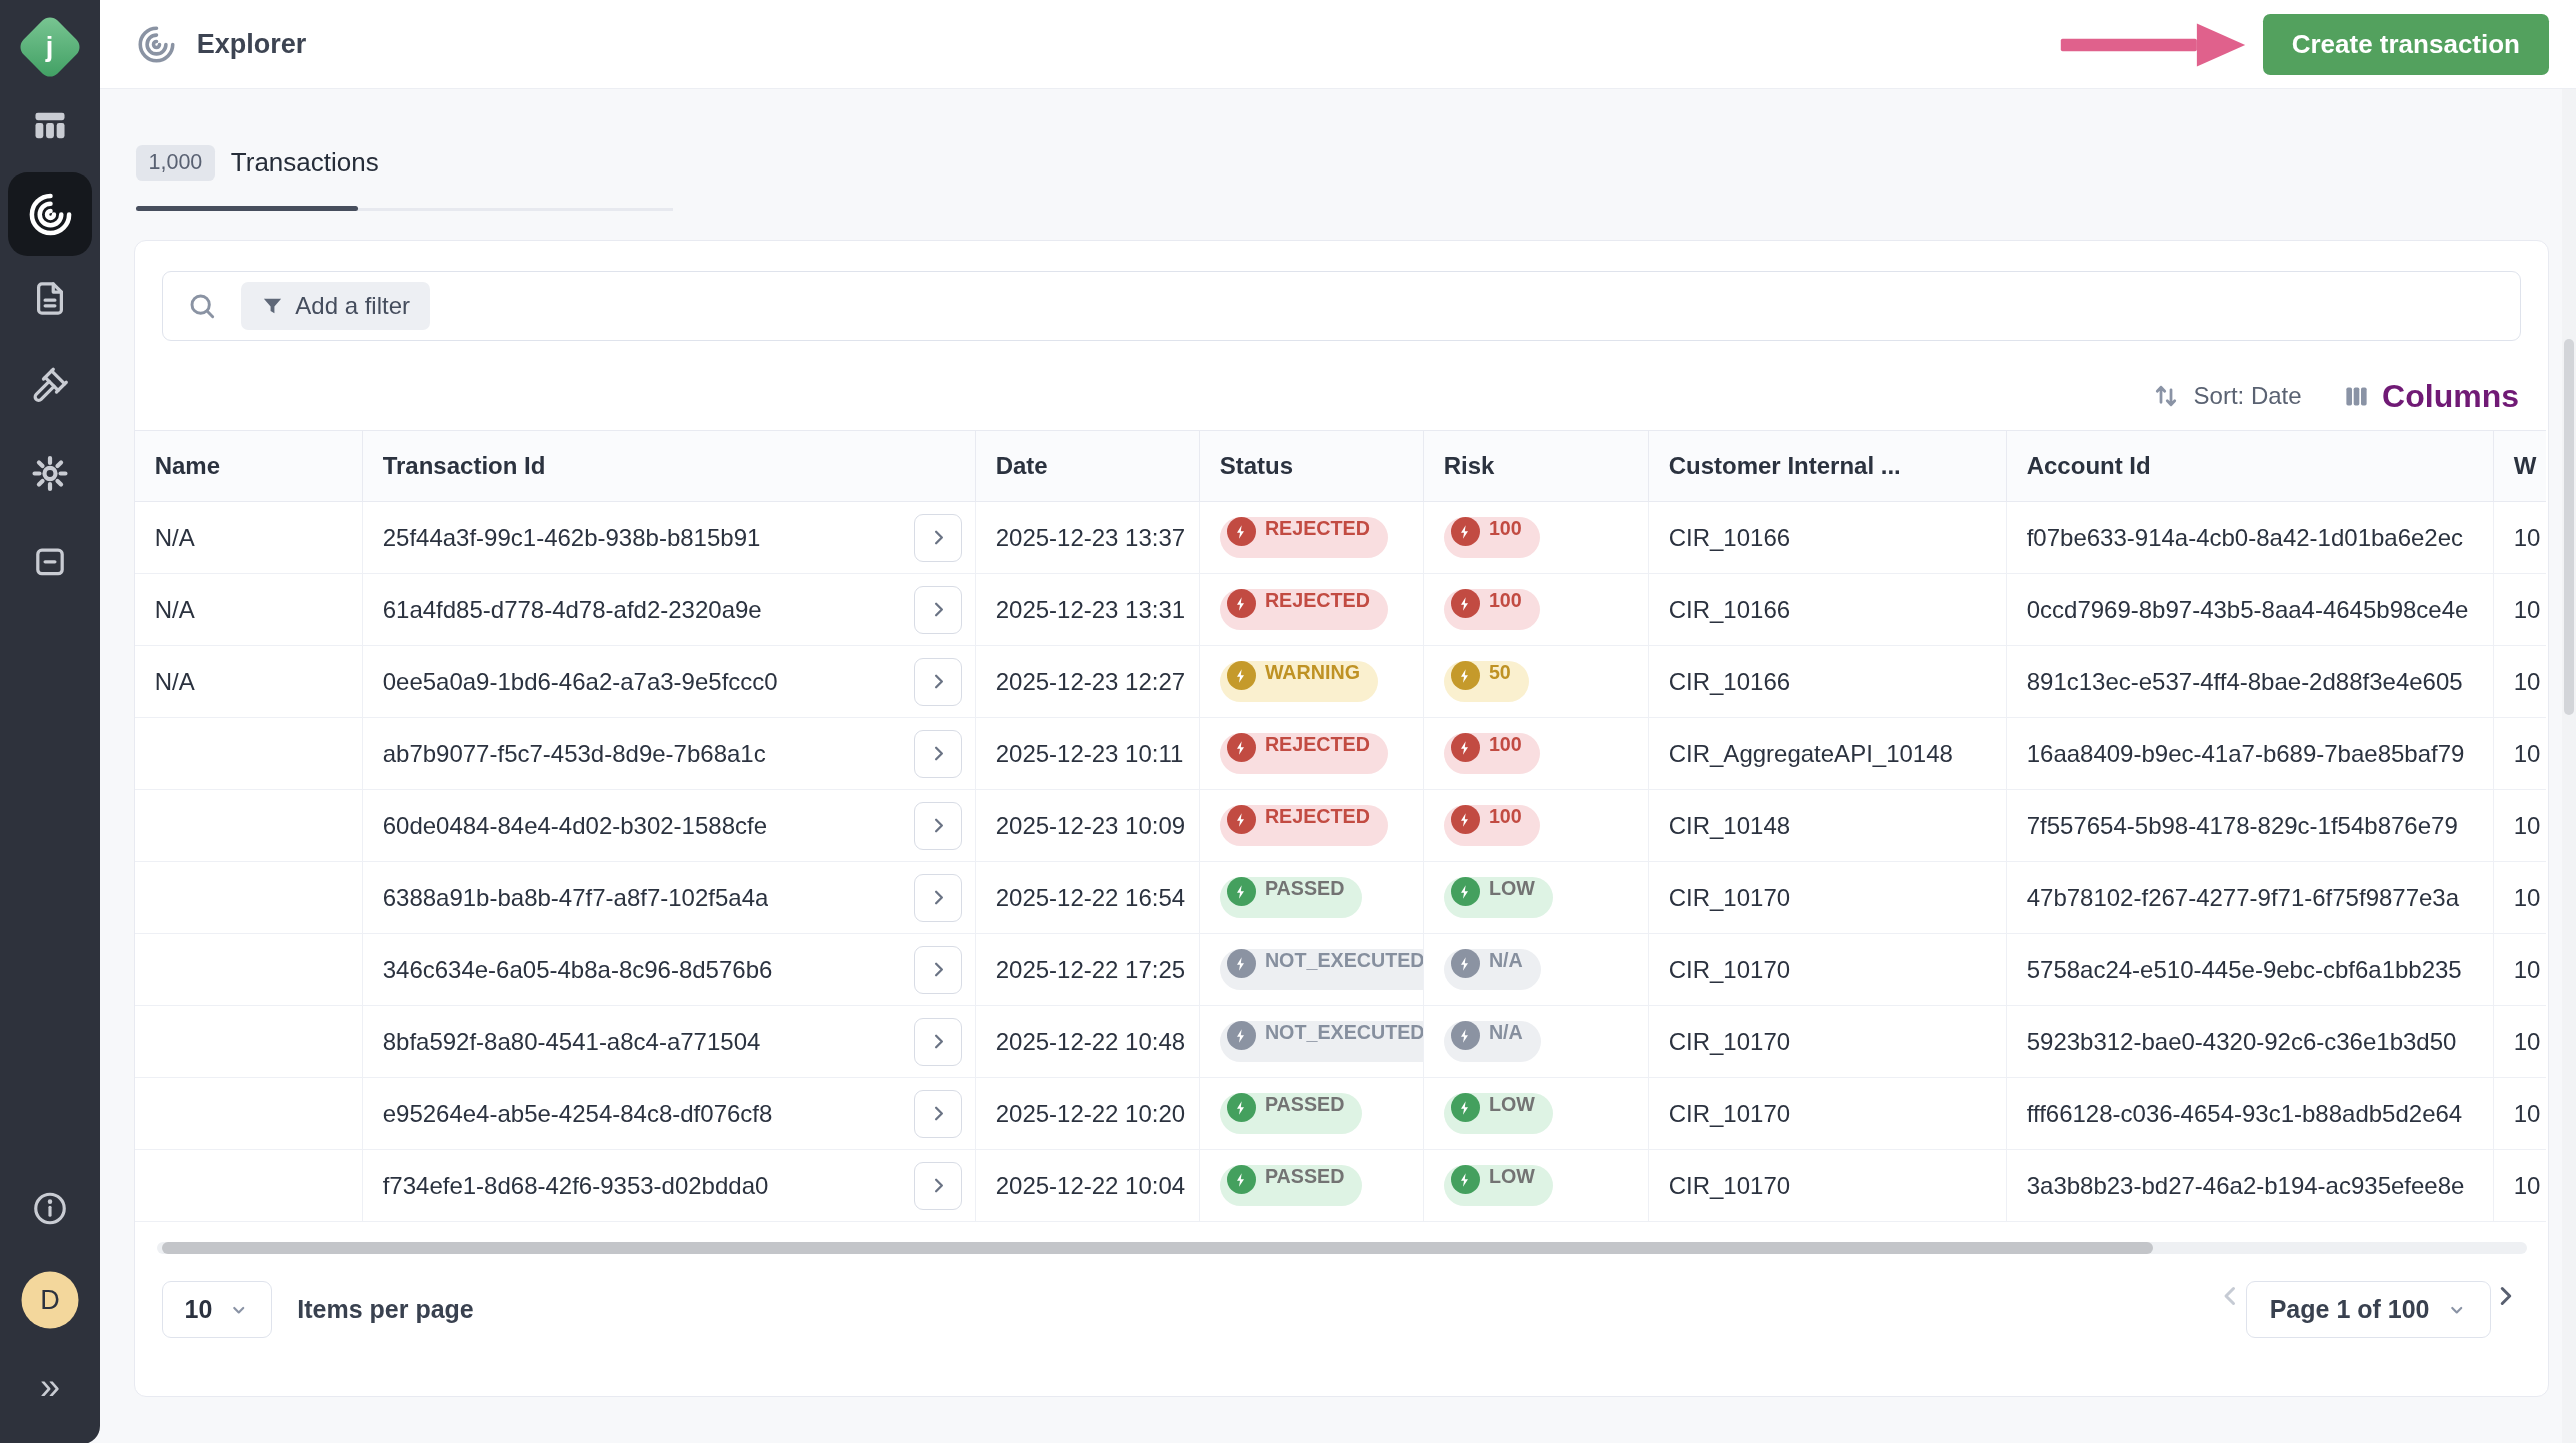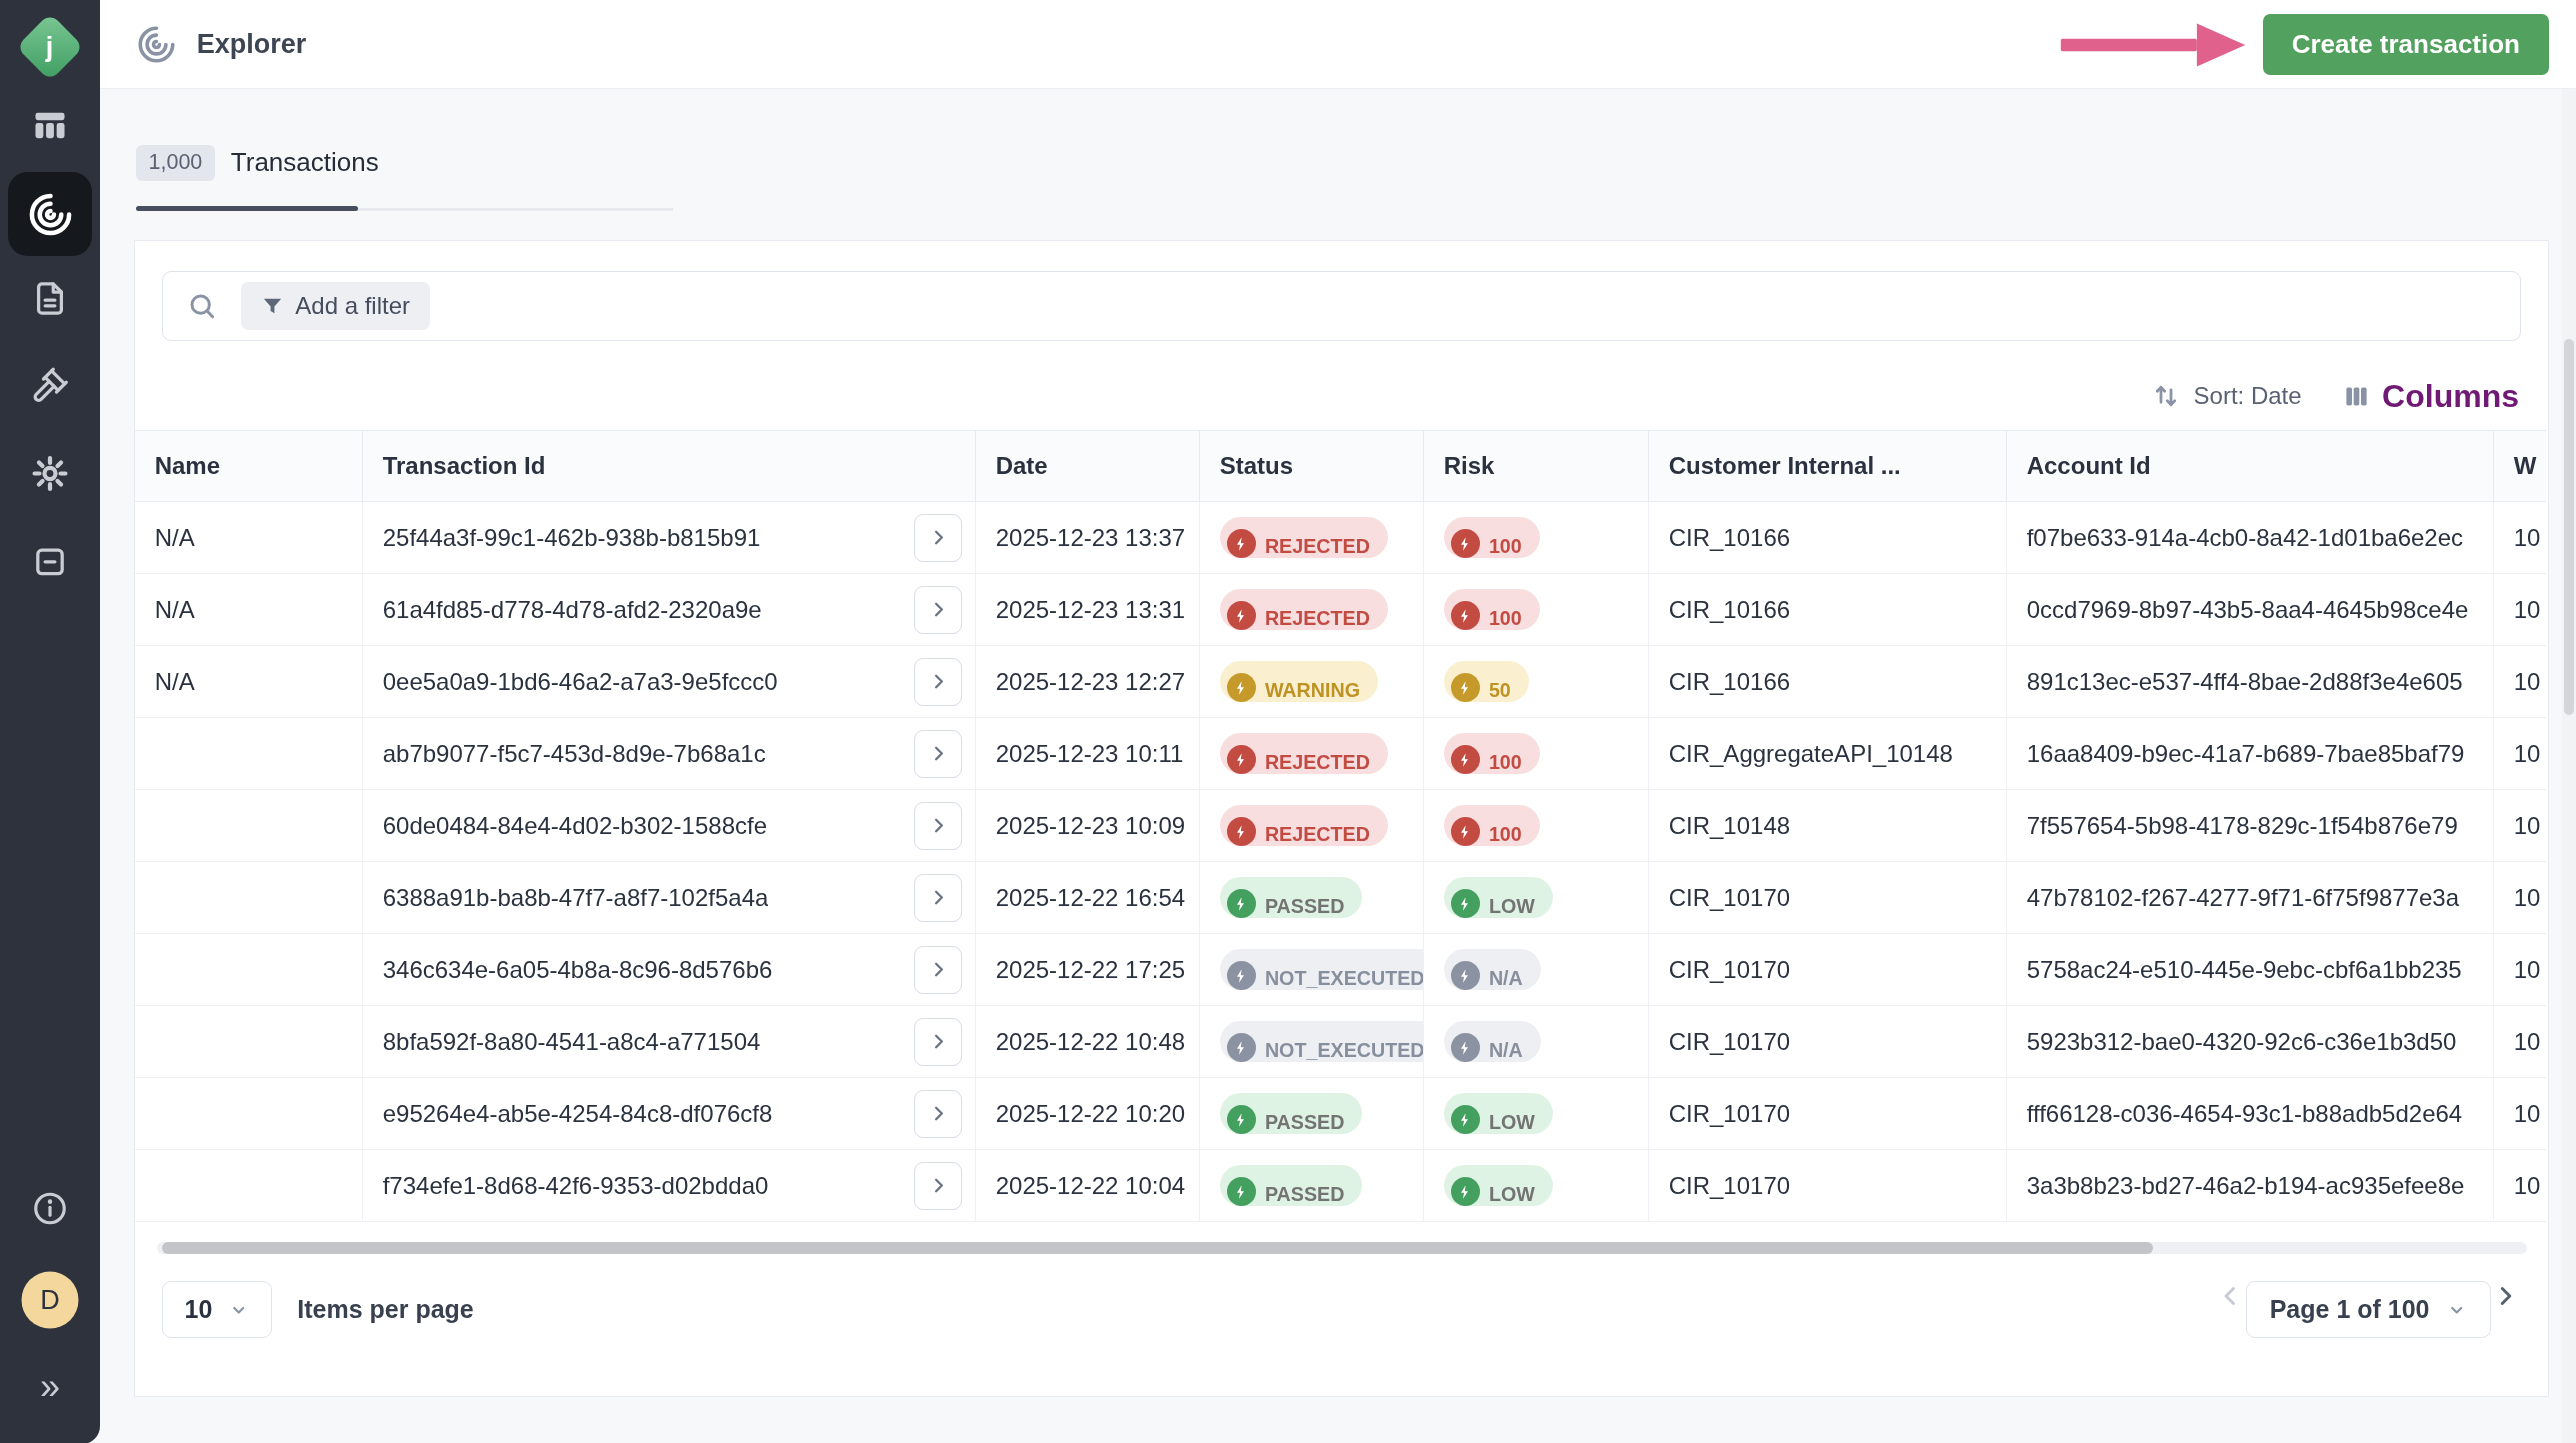--- a/index.html
+++ b/index.html
@@ -32,40 +32,40 @@
   .app-title{margin-left:19.7px;font-size:27px;font-weight:bold;color:#3d4452}
   .create-btn{position:absolute;right:27px;top:14.3px;height:61px;padding:0 29px;background:var(--accent-green);border:none;border-radius:7.2px;color:#fff;font-size:26px;font-weight:bold;display:flex;align-items:center;cursor:pointer}
   .annot-arrow{position:absolute;right:329px;top:18px;width:188px;height:54px}
   
   .tabs{position:absolute;left:136px;top:145px;display:flex;align-items:center;gap:16px}
   .count-badge{background:#e3e6ec;border-radius:6.3px;padding:5.4px 12.5px;font-size:21.5px;color:#596172}
   .tab-label{font-size:26px;color:#262d39}
   .tabs-baseline{position:absolute;left:136px;top:208px;width:537px;height:2.7px;background:#e7e9ef}
   .tabs-active-line{position:absolute;left:136px;top:206px;width:222px;height:5.4px;background:#474e5d;border-radius:2.7px}
   
-  .card{position:absolute;left:134px;top:240px;width:2415px;height:1157px;background:#fff;border:1.8px solid var(--line);border-radius:1px;overflow:hidden}
+  .card{position:absolute;left:134px;top:240px;width:2415px;height:1157px;background:#fff;border:1.8px solid var(--line);border-radius:12px;overflow:hidden}
   .filterbar{margin:30px 27px 0;height:70px;border:1.8px solid #dfe3ec;border-radius:9px;display:flex;align-items:center}
   .filterbar .mag{margin-left:23px;display:flex}
   .filter-chip{margin-left:23px;background:#edeff3;border-radius:7.2px;height:48px;display:flex;align-items:center;gap:11.6px;padding:0 19.7px;font-size:24px;color:#454d5d;cursor:pointer}
   .toolbar{margin:30px 29px 0;height:50px;display:flex;justify-content:flex-end;}
   .sort-group,.cols-group{display:flex;align-items:center;gap:12.5px;cursor:pointer}
   .sort-group{color:var(--ink-soft);font-size:24px}
   .cols-group{margin-left:41px;color:#701a75;font-size:32px;font-weight:bold}
   
   .table-wrap{margin-top:9px;width:2411px;overflow:hidden}
   .tbl{width:2630px}
   .thead{display:flex;height:72px;background:#fafbfd;border-top:1.8px solid var(--line);border-bottom:1.8px solid var(--line)}
   .th{display:flex;align-items:center;padding-left:19.7px;font-size:24px;font-weight:bold;color:var(--ink);border-right:1.8px solid var(--line);white-space:nowrap;overflow:hidden}
   .tr{display:flex;height:72px;border-bottom:1.8px solid var(--row-line);background:#fff}
   .td{display:flex;align-items:center;padding-left:19.7px;font-size:24px;color:var(--ink);border-right:1.8px solid var(--row-line);white-space:nowrap;overflow:hidden}
   .c0{width:228px}.c1{width:613px}.c2{width:224px}.c3{width:224px}.c4{width:225px}.c5{width:358px}.c6{width:487px}.c7{width:268px}
   .td-tx{justify-content:space-between;padding-right:13px}
   .tx-text{overflow:hidden;white-space:nowrap}
   .row-open{flex:none;width:48px;height:48px;border:1.8px solid #d8dce5;border-radius:9px;background:#fff;display:flex;align-items:center;justify-content:center;cursor:pointer;margin-left:10.7px;padding:0}
-  .pill{display:inline-flex;align-items:flex-end;gap:9px;height:41px;border-radius:20.6px;padding:0 18px 0 7.2px;font-size:19.7px;font-weight:bold}
+  .pill{display:inline-flex;align-items:flex-start;gap:9px;height:41px;border-radius:20.6px;padding:0 18px 0 7.2px;font-size:19.7px;font-weight:bold}
   .pill .ic{width:29px;height:29px;border-radius:50%;display:flex;align-items:center;justify-content:center;flex:none}
   .pill.danger{background:#f9dee0;color:#c24b42}.pill.danger .ic{background:#c24b42}
   .pill.warning{background:#faf0cf;color:#bf9224}.pill.warning .ic{background:#c59a2b}
   .pill.success{background:#def3e4;color:#737373}.pill.success .ic{background:#44a05e}
   .pill.neutral{background:#edeff2;color:#868f9e}.pill.neutral .ic{background:#8b93a2}
   .hscroll{margin:19.7px 21.5px 0;height:12.5px;background:#eef0f3;border-radius:6.3px;position:relative}
   .hscroll .thumb{position:absolute;left:5.4px;top:0;height:12.5px;width:84%;background:#c3c5c9;border-radius:6.3px}
   
   .pager{margin:27px 27px 0;display:flex;align-items:center}
   .pp-select{height:57px;border:1.8px solid #dfe3ec;border-radius:9px;display:flex;align-items:center;gap:16px;font-size:25px;font-weight:bold;color:var(--ink);padding:0 21.5px;cursor:pointer;background:#fff}

